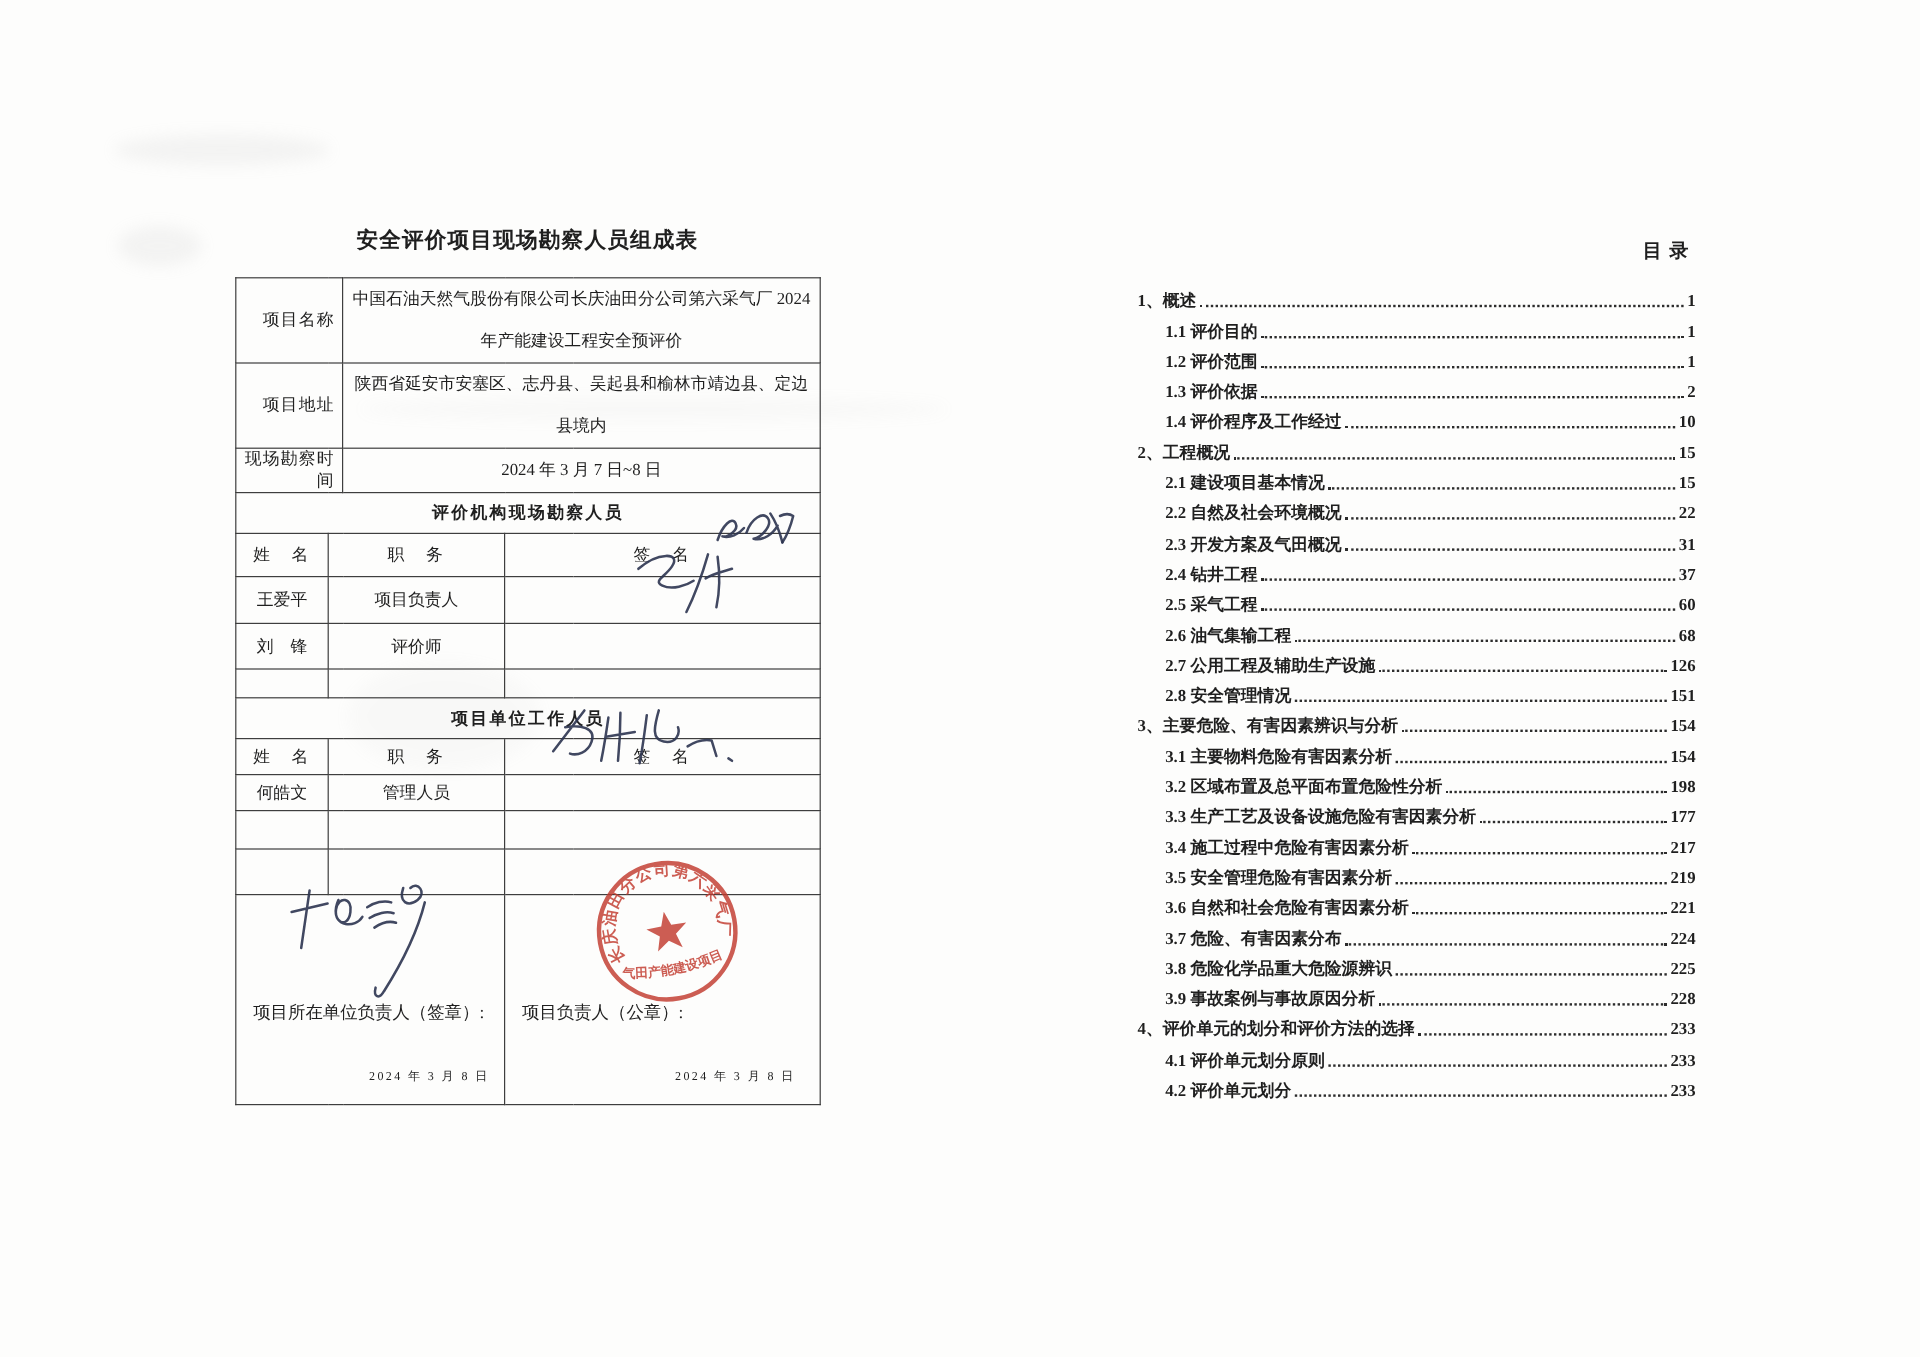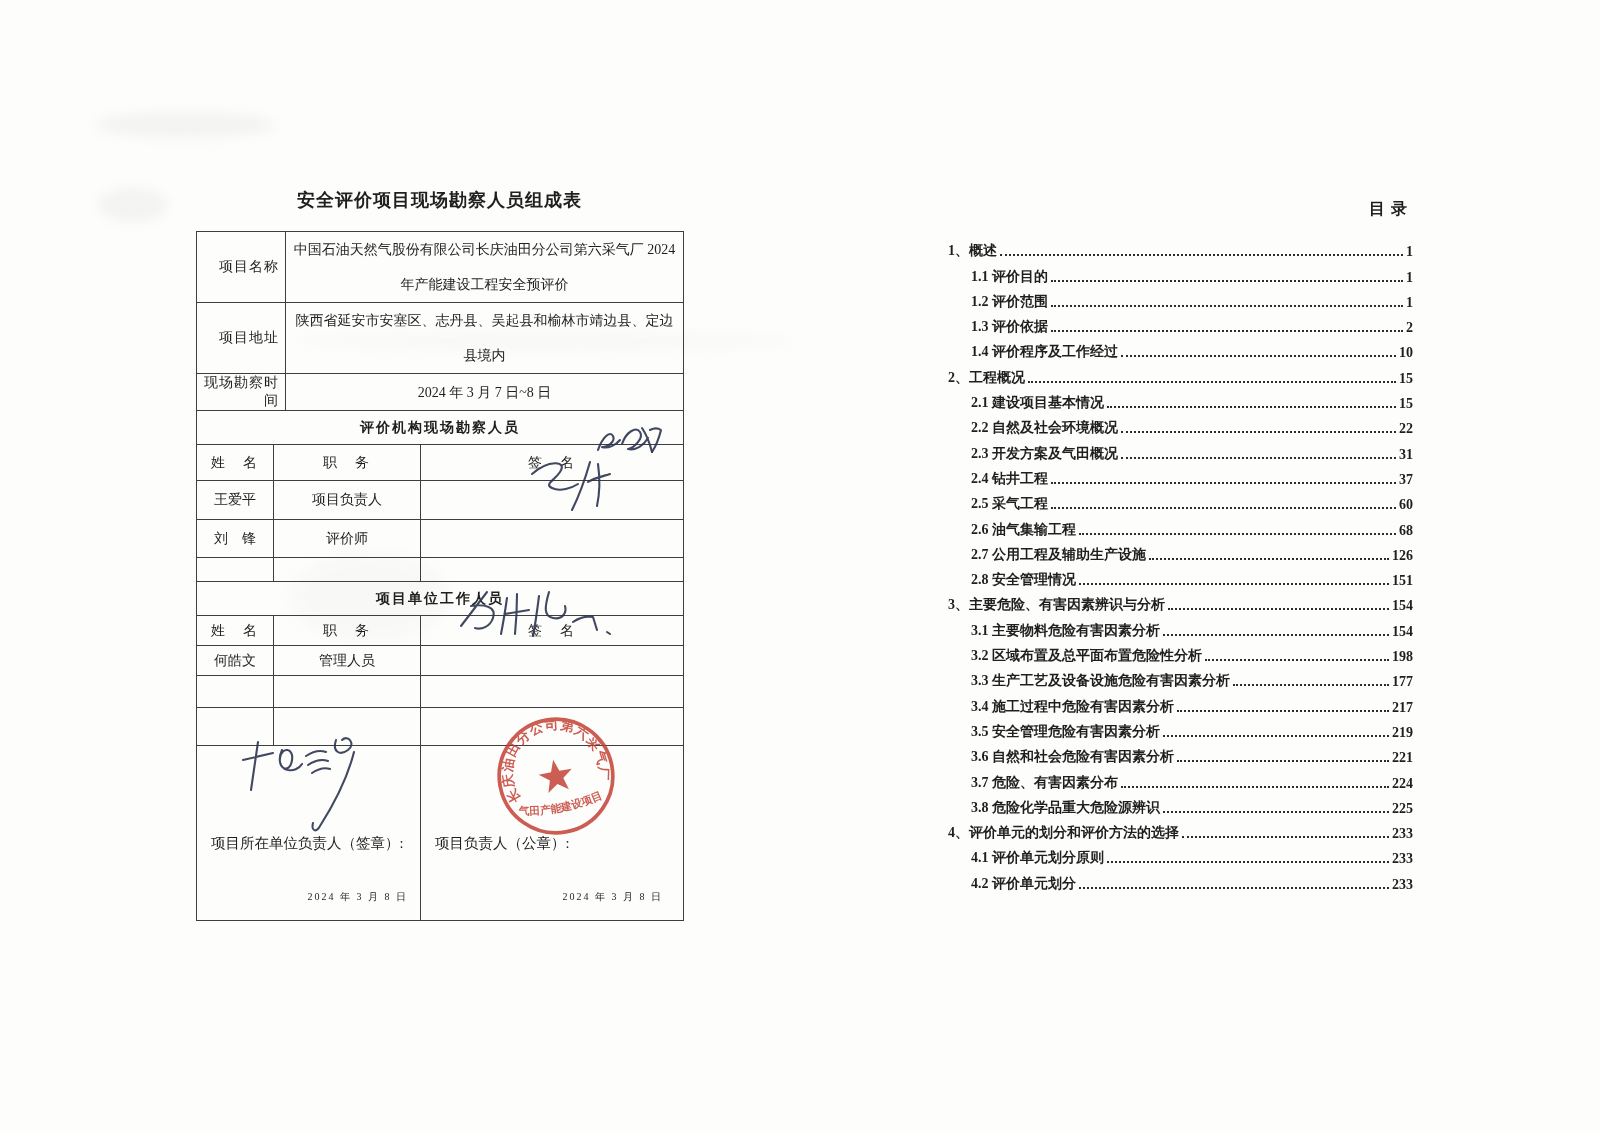--- a/index.html
+++ b/index.html
@@ -295,20 +295,25 @@
       <div class="toc-row lvl1">
         <span class="toc-label">3.7 危险、有害因素分布</span>
         <span class="toc-leader"></span>
         <span class="toc-page-num">224</span>
       </div>
       <div class="toc-row lvl1">
         <span class="toc-label">3.8 危险化学品重大危险源辨识</span>
         <span class="toc-leader"></span>
         <span class="toc-page-num">225</span>
       </div>
+      <div class="toc-row lvl1">
+        <span class="toc-label">3.9 事故案例与事故原因分析</span>
+        <span class="toc-leader"></span>
+        <span class="toc-page-num">228</span>
+      </div>
       <div class="toc-row lvl0">
         <span class="toc-label">4、评价单元的划分和评价方法的选择</span>
         <span class="toc-leader"></span>
         <span class="toc-page-num">233</span>
       </div>
       <div class="toc-row lvl1">
         <span class="toc-label">4.1 评价单元划分原则</span>
         <span class="toc-leader"></span>
         <span class="toc-page-num">233</span>
       </div>

